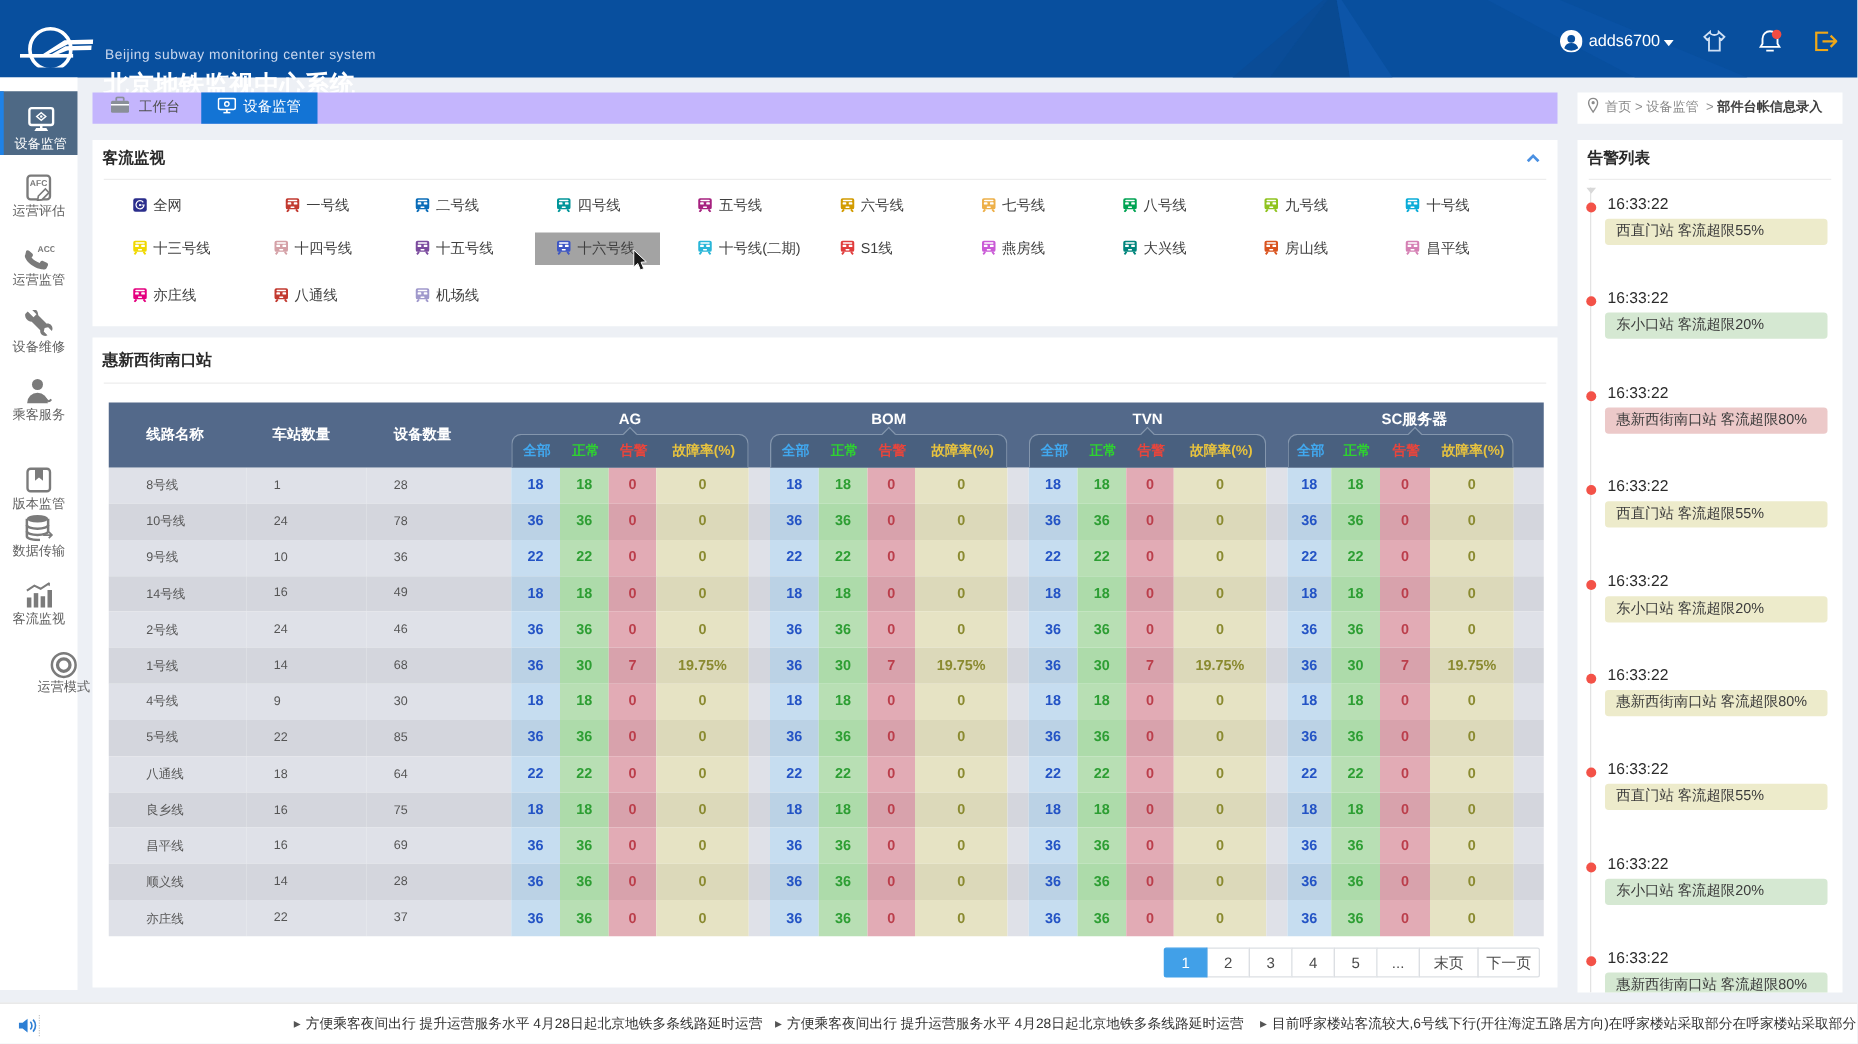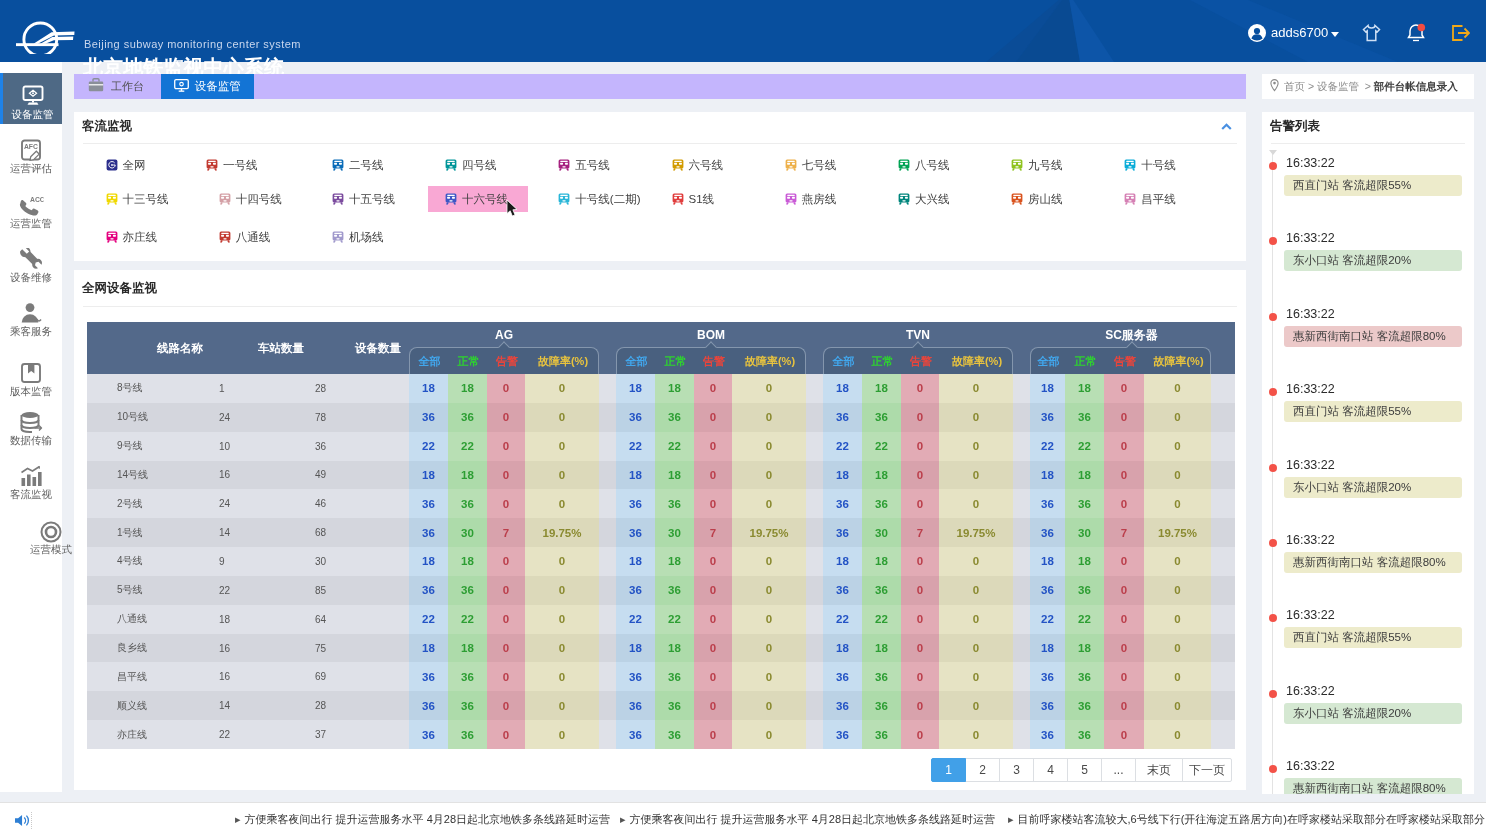--- a/index.html
+++ b/index.html
@@ -34,27 +34,27 @@
   
   .card { position:absolute; background:#fff; }
   #card1 { left:74px; top:112px; width:1172px; height:149px; }
   #card2 { left:74px; top:270px; width:1172px; height:520px; }
   .ctitle { position:absolute; left:8px; top:6px; font-size:12.5px; font-weight:bold; color:#2a2a2a; }
   .csep { position:absolute; left:9px; right:9px; height:1px; background:#ededed; }
 
   
   .line { position:absolute; height:26px; line-height:26px; font-size:11.5px; color:#3f3f3f; white-space:nowrap; }
   .line svg { vertical-align:-2px; margin-right:5px; }
-  .line.sel { background:#f9a8d4; }
+  .line.sel { background:#a3a3a3; }
   #chev { position:absolute; right:14px; top:11px; }
 
   
   #tbl { position:absolute; left:13px; top:52px; width:1148px; }
   #thead { position:relative; width:1148px; height:52px; background:#53698a; }
-  .h3 { position:absolute; top:0; height:52px; line-height:52px; color:#fff; font-size:11.5px; font-weight:bold;margin-left:40px; }
+  .h3 { position:absolute; top:0; height:52px; line-height:52px; color:#fff; font-size:11.5px; font-weight:bold; }
   .glbl { position:absolute; top:2px; height:22px; line-height:22px; text-align:center; color:#fff; font-size:12px; font-weight:bold; }
   .gbox { position:absolute; top:25px; height:27px; background:#49607f; border:1px solid #8496ad; border-bottom:none; border-radius:8px 8px 0 0; }
   .gbox i { position:absolute; top:-5px; left:50%; margin-left:-4px; width:8px; height:8px; background:#49607f; border-left:1px solid #8496ad; border-top:1px solid #8496ad; transform:rotate(45deg); }
   .gbox span { position:absolute; top:0; height:26px; line-height:26px; text-align:center; font-size:11px; font-weight:bold; }
   .sb { color:#41a7ee; } .sg { color:#2ed32f; } .sr { color:#e8453c; } .sy { color:#e8c33e; }
   table#grid { border-collapse:collapse; table-layout:fixed; width:1148px; font-size:10px; }
   #grid td { height:28.85px; padding:0; text-align:center; color:#555; }
   #grid td.n { text-align:left; padding-left:30px; }
   #grid td.s { text-align:left; padding-left:22px; }
   #grid tr.o td { background:#dfe1e8; }
@@ -184,21 +184,21 @@
       <div class="lbl">设备维修</div>
     </div>
     <div class="sitem " style="top:228.3px;">
       <svg width="23" height="22" viewBox="0 0 23 22">
         <circle cx="10.5" cy="5.6" r="4.4" fill="#7b7b7b"></circle>
         <path d="M2.2 20.5 a8.3 8.3 0 0 1 16.6 0z" fill="#7b7b7b"></path>
         <path d="M13.5 17.5 c1.5-2 2.5-2 4 0 c1.5 2 2.5 2 4 0" fill="none" stroke="#7b7b7b" stroke-width="1.6"></path>
       </svg>
       <div class="lbl">乘客服务</div>
     </div>
-    <div class="sitem " style="top:288px;">
+    <div class="sitem " style="top:299px;">
       <svg width="22" height="22" viewBox="0 0 22 22">
         <rect x="2" y="2" width="18" height="18" rx="2.5" fill="none" stroke="#7b7b7b" stroke-width="1.9"></rect>
         <path d="M8 2.5 v9 l3.2-2.6 3.2 2.6 v-9z" fill="#7b7b7b"></path>
       </svg>
       <div class="lbl">版本监管</div>
     </div>
     <div class="sitem " style="top:337.0px;">
       <svg width="23" height="22" viewBox="0 0 23 22">
         <ellipse cx="10.5" cy="4" rx="8.5" ry="3" fill="#7b7b7b"></ellipse>
         <path d="M2 4 v5 c0 1.7 3.8 3 8.5 3 s8.5-1.3 8.5-3 V4" fill="none" stroke="#7b7b7b" stroke-width="2"></path>
@@ -251,21 +251,21 @@
 <div class="card" id="card1">
   <div class="ctitle">客流监视</div>
   <div class="csep" style="top:31px;"></div>
   <svg id="chev" width="11" height="7" viewBox="0 0 11 7">
       <path d="M1.2 6 L5.5 1.7 L9.8 6" fill="none" stroke="#4a90e2" stroke-width="2.2"></path>
     </svg>
   <div id="lines">
       <div class="line" style="left:31.5px; top:40px;"><svg width="12" height="12" viewBox="0 0 16 16">
           <use href="#net"></use>
         </svg>全网</div>
-      <div class="line" style="left:132px; top:40px;font-family:Liberation Serif, serif;"><svg width="12" height="12" viewBox="0 0 16 16" style="color:#c23a30">
+      <div class="line" style="left:154px; top:40px;font-family:Liberation Serif, serif;"><svg width="12" height="12" viewBox="0 0 16 16" style="color:#c23a30">
           <use href="#train"></use>
         </svg>一号线</div>
       <div class="line" style="left:257.9px; top:40px;"><svg width="12" height="12" viewBox="0 0 16 16" style="color:#0a6cb8">
           <use href="#train"></use>
         </svg>二号线</div>
       <div class="line" style="left:371.1px; top:40px;"><svg width="12" height="12" viewBox="0 0 16 16" style="color:#009599">
           <use href="#train"></use>
         </svg>四号线</div>
       <div class="line" style="left:484.3px; top:40px;"><svg width="12" height="12" viewBox="0 0 16 16" style="color:#a6217f">
           <use href="#train"></use>
@@ -324,21 +324,21 @@
       <div class="line" style="left:257.9px; top:112px;"><svg width="12" height="12" viewBox="0 0 16 16" style="color:#a099cc">
           <use href="#train"></use>
         </svg>机场线</div>
       <svg style="position:absolute; left:432px; top:88px;" width="13" height="17" viewBox="0 0 13 17">
         <path d="M1 0 L1 13.5 L4.2 10.8 L6.3 16 L9 14.9 L6.9 9.8 L11 9.4 Z" fill="#1a1a1a" stroke="#fff" stroke-width="0.8"></path>
       </svg>
     </div>
 </div>
 
 <div class="card" id="card2">
-  <div class="ctitle" style="top:10px;">全网设备监视</div>
+  <div class="ctitle" style="top:10px;">惠新西街南口站</div>
   <div class="csep" style="top:36px;"></div>
   <div id="tbl">
     <div id="thead">
         <div class="h3" style="left:30px;">线路名称</div>
         <div class="h3" style="left:131px;">车站数量</div>
         <div class="h3" style="left:228px;">设备数量</div>
         <div class="glbl" style="left:322px; width:190px;">AG</div>
         <div class="gbox" style="left:322px; width:190px;">
           <i style="margin-left:-4px;"></i>
           <span class="sb" style="left:0px; width:39px;">全部</span>

